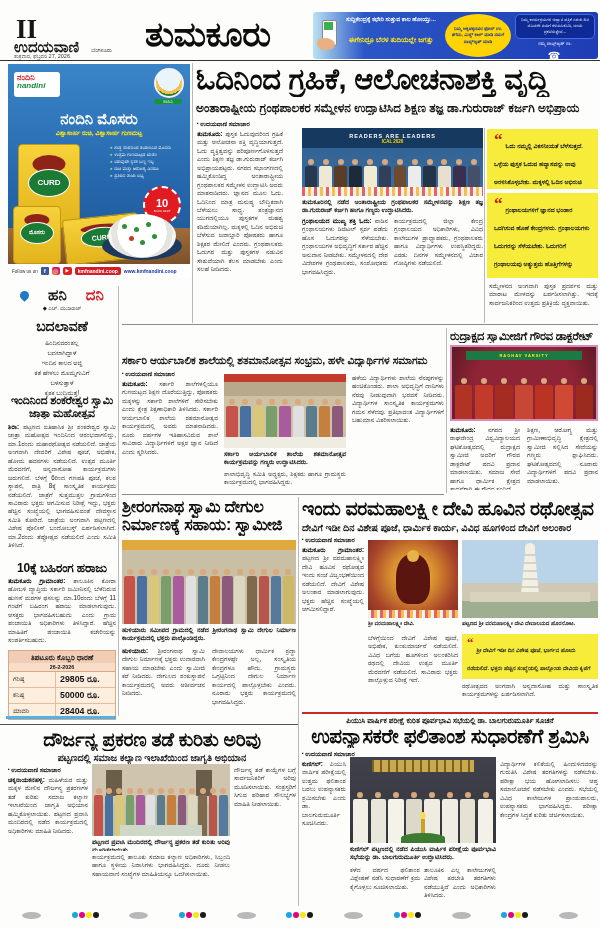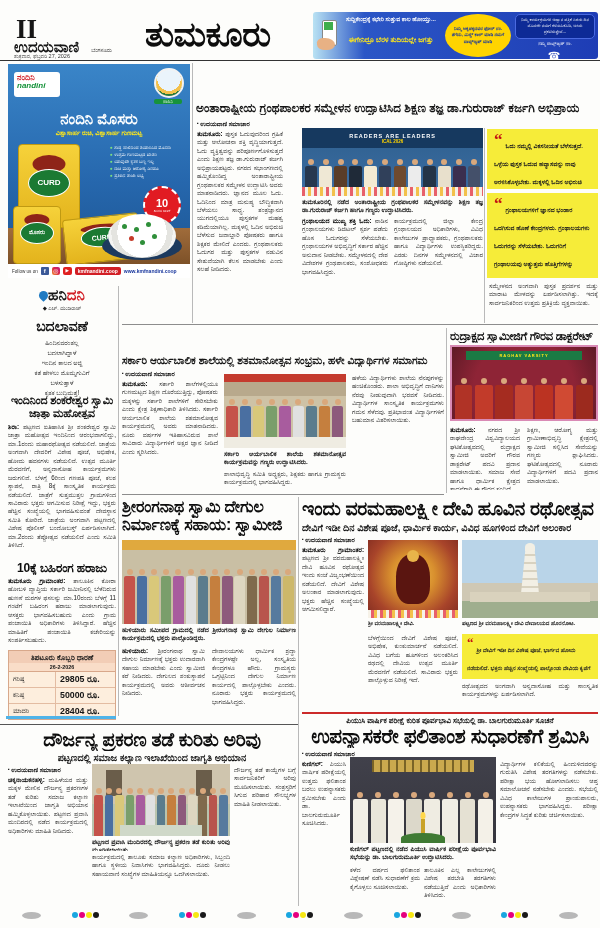--- a/index.html
+++ b/index.html
@@ -142,20 +142,21 @@
     <div class="abs" style="left:0;bottom:0;width:182px;height:14px;background:#fff;display:flex;align-items:center;gap:3px;padding:0 4px;box-sizing:border-box;">
       <span style="font-size:4.6px;color:#333;">Follow us on</span>
       <span style="width:8px;height:8px;background:#3b5998;color:#fff;font-size:6px;font-weight:bold;text-align:center;line-height:8px;border-radius:1px;">f</span>
       <span style="width:8px;height:8px;background:linear-gradient(45deg,#f09433,#dc2743,#bc1888);color:#fff;font-size:6px;text-align:center;line-height:8px;border-radius:2px;">◎</span>
       <span style="width:9px;height:8px;background:#e02020;color:#fff;font-size:4.5px;text-align:center;line-height:8px;border-radius:2px;">▶</span>
       <span style="background:#d21f26;color:#fff;font-size:5px;font-weight:bold;padding:1px 3px;border-radius:2px;">kmfnandini.coop</span>
       <span style="font-size:5px;font-weight:bold;color:#16349c;">www.kmfnandini.coop</span>
     </div>
   </div>
 
+  <div class="abs hd" style="left:196px;top:63px;width:402px;font-size:29px;">ಓದಿನಿಂದ ಗ್ರಹಿಕೆ, ಆಲೋಚನಾಶಕ್ತಿ ವೃದ್ಧಿ</div>
   <div class="abs sub" style="left:196px;top:101px;width:402px;font-size:12px;">ಅಂತಾರಾಷ್ಟ್ರೀಯ ಗ್ರಂಥಪಾಲಕರ ಸಮ್ಮೇಳನ ಉದ್ಘಾಟಿಸಿದ ಶಿಕ್ಷಣ ತಜ್ಞ ಡಾ.ಗುರುರಾಜ್ ಕರ್ಜಗಿ ಅಭಿಪ್ರಾಯ</div>
   <div class="abs bl" style="left:197px;top:120px;width:100px;">ಉದಯವಾಣಿ ಸಮಾಚಾರ</div>
   <div class="abs bt" style="left:197px;top:130px;width:86px;height:190px;">
     <b>ತುಮಕೂರು:</b> <span>ಪುಸ್ತಕ ಓದುವುದರಿಂದ ಗ್ರಹಿಕೆ ಮತ್ತು ಆಲೋಚನಾ ಶಕ್ತಿ ವೃದ್ಧಿಯಾಗುತ್ತದೆ. ಓದು ವ್ಯಕ್ತಿತ್ವವನ್ನು ಪರಿಪೂರ್ಣಗೊಳಿಸುತ್ತದೆ ಎಂದು ಶಿಕ್ಷಣ ತಜ್ಞ ಡಾ.ಗುರುರಾಜ್ ಕರ್ಜಗಿ ಅಭಿಪ್ರಾಯಪಟ್ಟರು. ನಗರದ ಸಭಾಂಗಣದಲ್ಲಿ ಹಮ್ಮಿಕೊಂಡಿದ್ದ ಅಂತಾರಾಷ್ಟ್ರೀಯ ಗ್ರಂಥಪಾಲಕರ ಸಮ್ಮೇಳನ ಉದ್ಘಾಟಿಸಿ ಅವರು ಮಾತನಾಡಿದರು. ಜ್ಞಾನದ ಮೂಲ ಓದು. ಓದಿನಿಂದ ಮಾತ್ರ ಮನುಷ್ಯ ಬೌದ್ಧಿಕವಾಗಿ ಬೆಳೆಯಲು ಸಾಧ್ಯ. ತಂತ್ರಜ್ಞಾನದ ಯುಗದಲ್ಲಿಯೂ ಪುಸ್ತಕಗಳ ಮಹತ್ವ ಕಡಿಮೆಯಾಗಿಲ್ಲ. ಮಕ್ಕಳಲ್ಲಿ ಓದಿನ ಅಭಿರುಚಿ ಬೆಳೆಸುವ ಜವಾಬ್ದಾರಿ ಪೋಷಕರು ಹಾಗೂ ಶಿಕ್ಷಕರ ಮೇಲಿದೆ ಎಂದರು. ಗ್ರಂಥಪಾಲಕರು ಓದುಗರ ಮತ್ತು ಪುಸ್ತಕಗಳ ನಡುವಿನ ಸೇತುವೆಯಾಗಿ ಕೆಲಸ ಮಾಡಬೇಕು ಎಂದು ಸಲಹೆ ನೀಡಿದರು.</span>
   </div>
 
   <div class="ph" style="left:302px;top:128px;width:181px;height:68px;background:linear-gradient(180deg,#2e5f8e,#3c6ea3);">
     <div style="height:20px;background:#16395f;display:flex;flex-direction:column;align-items:center;justify-content:center;">
       <div style="color:#fff;font-size:5.5px;font-weight:bold;letter-spacing:1px;">READERS ARE LEADERS</div>
       <div style="color:#ffd400;font-size:4.5px;font-weight:bold;">ICAL 2026</div>
@@ -226,21 +227,21 @@
   </div>
   <div class="abs qbox" style="left:487px;top:193px;width:111px;height:85px;">
     <span class="qmark">“</span>
     <span class="qtext">ಗ್ರಂಥಾಲಯಗಳಿಗೆ ಜ್ಞಾನದ ಭಂಡಾರ ಒದಗಿಸುವ ಹೊಣೆ ಕೇಂದ್ರಗಳದು. ಗ್ರಂಥಾಲಯಗಳು ಓದುಗರನ್ನು ಸೆಳೆಯಬೇಕು. ಓದುಗರಿಗೆ ಗ್ರಂಥಾಲಯವು ಅತ್ಯುತ್ತಮ ಹೊತ್ತಿಗೆಗಳನ್ನು ಒದಗಿಸಬೇಕು, ಅದರ ಕೆಲಸವೇ ಪುಸ್ತಕ ಜನರಿಗೆ ತಲುಪಿಸುವುದು.</span>
     
     
   </div>
   <div class="abs bt" style="left:489px;top:282px;width:109px;height:38px;">ಸಮ್ಮೇಳನದ ಅಂಗವಾಗಿ ಪುಸ್ತಕ ಪ್ರದರ್ಶನ ಮತ್ತು ಮಾರಾಟ ಮೇಳವನ್ನು ಏರ್ಪಡಿಸಲಾಗಿತ್ತು. ಇದಕ್ಕೆ ಸಾರ್ವಜನಿಕರಿಂದ ಉತ್ತಮ ಪ್ರತಿಕ್ರಿಯೆ ವ್ಯಕ್ತವಾಯಿತು.</div>
 
   <div class="abs" style="left:8px;top:286px;width:108px;">
-    <div style="display:flex;align-items:center;justify-content:center;gap:0;">
+    <div style="display:flex;align-items:center;justify-content:center;gap:19px;">
       <span style="width:9px;height:9px;background:#1f7ac2;border-radius:50% 50% 50% 0;transform:rotate(-45deg);display:inline-block;"></span>
       <span style="font-size:15px;font-weight:800;">ಹನಿ</span>
       <span style="font-size:15px;font-weight:800;color:#d21f26;">ದನಿ</span>
     </div>
     <div style="text-align:center;font-size:5.4px;margin-top:1px;">◆ ಎಚ್. ದುಂಡಿರಾಜ್</div>
     <div style="text-align:center;font-size:14px;font-weight:800;margin-top:6px;">ಬದಲಾವಣೆ</div>
     <div style="text-align:center;font-size:6.4px;line-height:1.55;margin-top:3px;color:#222;">
       <div>ಹಿಂದಿನವರಂತಲ್ಲ</div>
       <div>ಬದಲಾಗಿದ್ದಾಳೆ</div>
       <div>ಇಂದಿನ ಕಾಲದ ಅಜ್ಜಿ</div>

